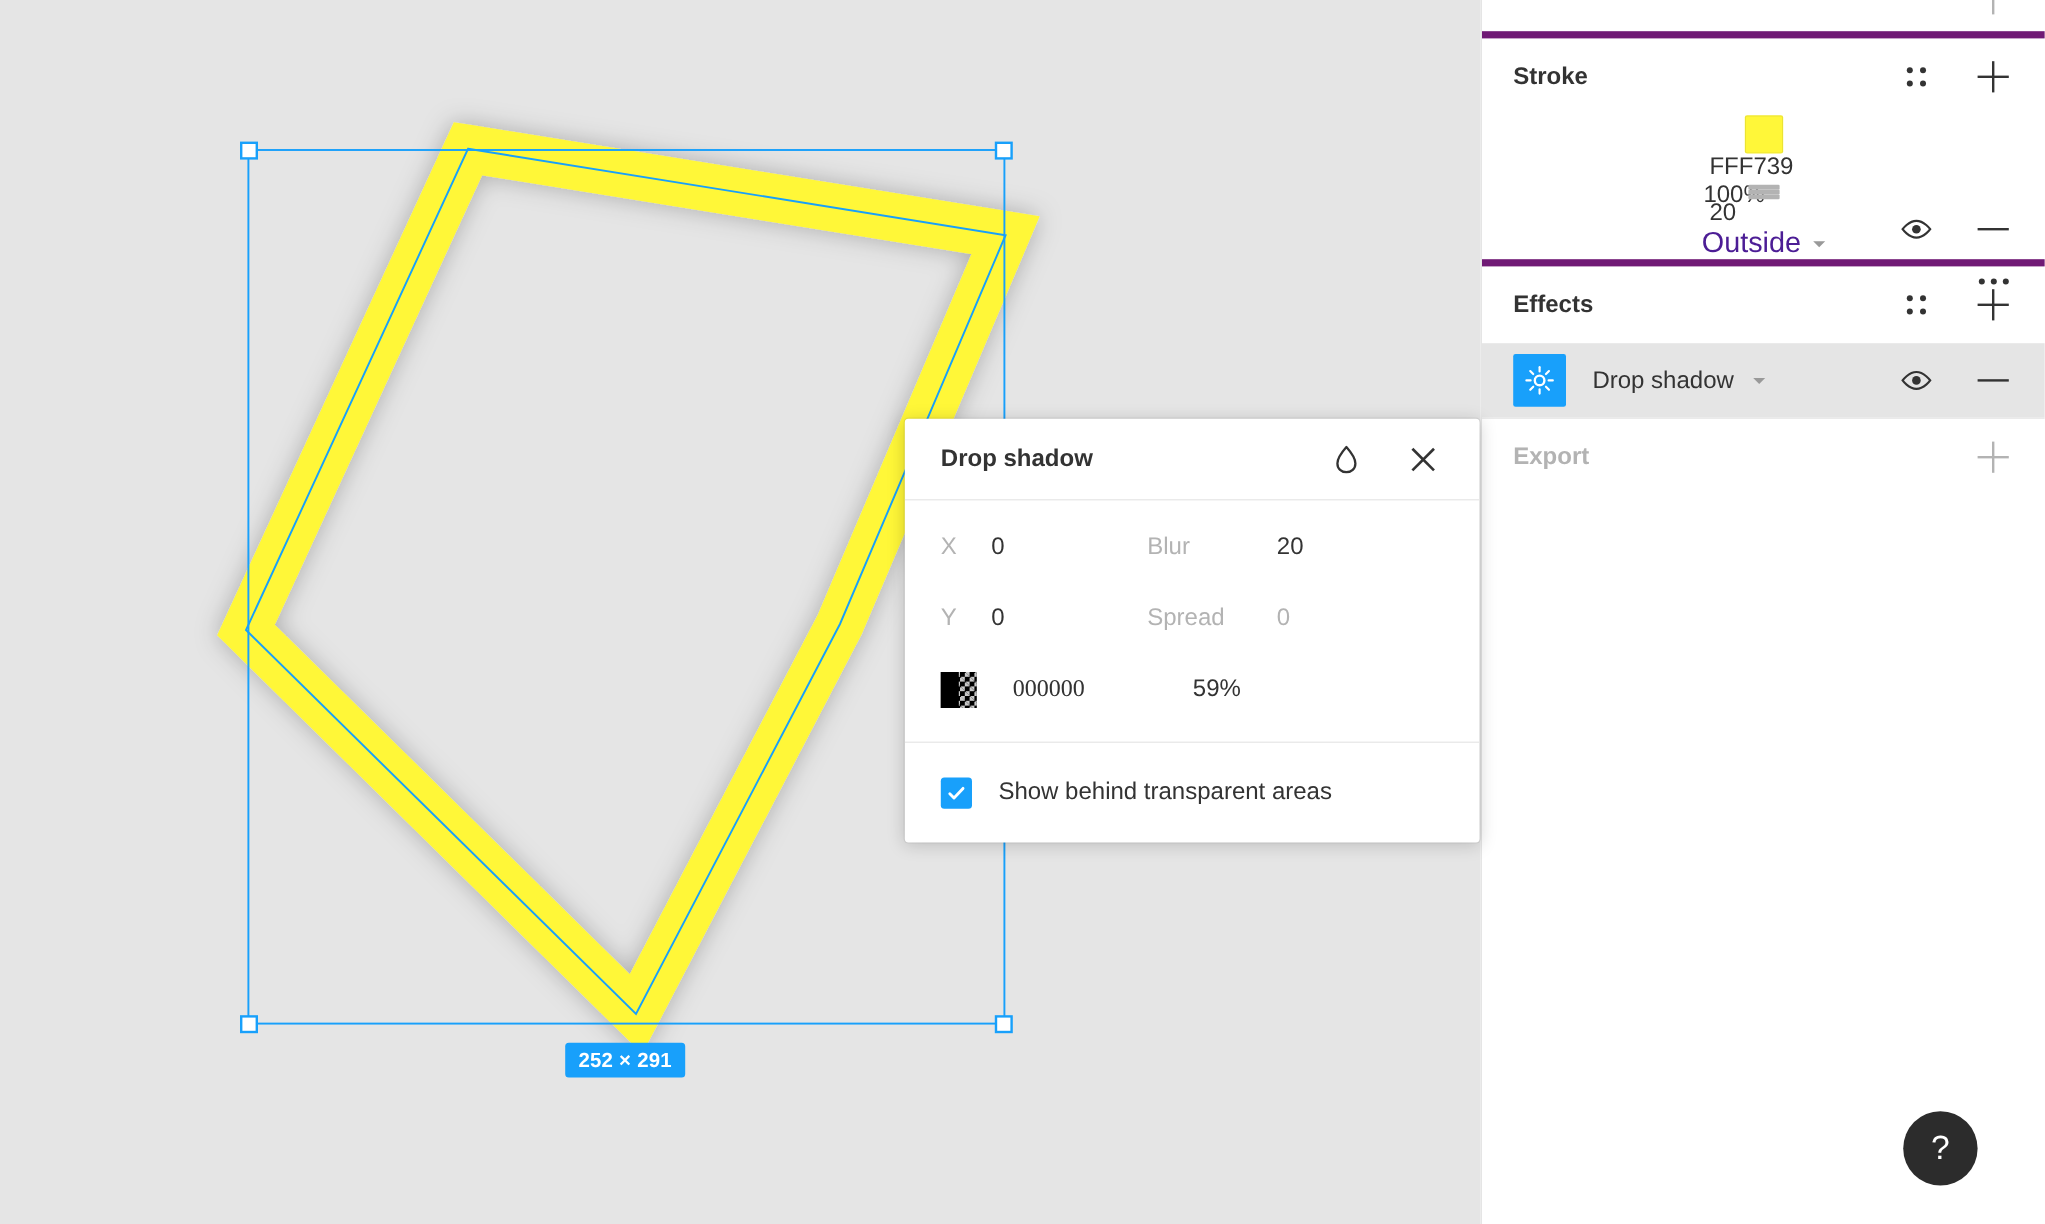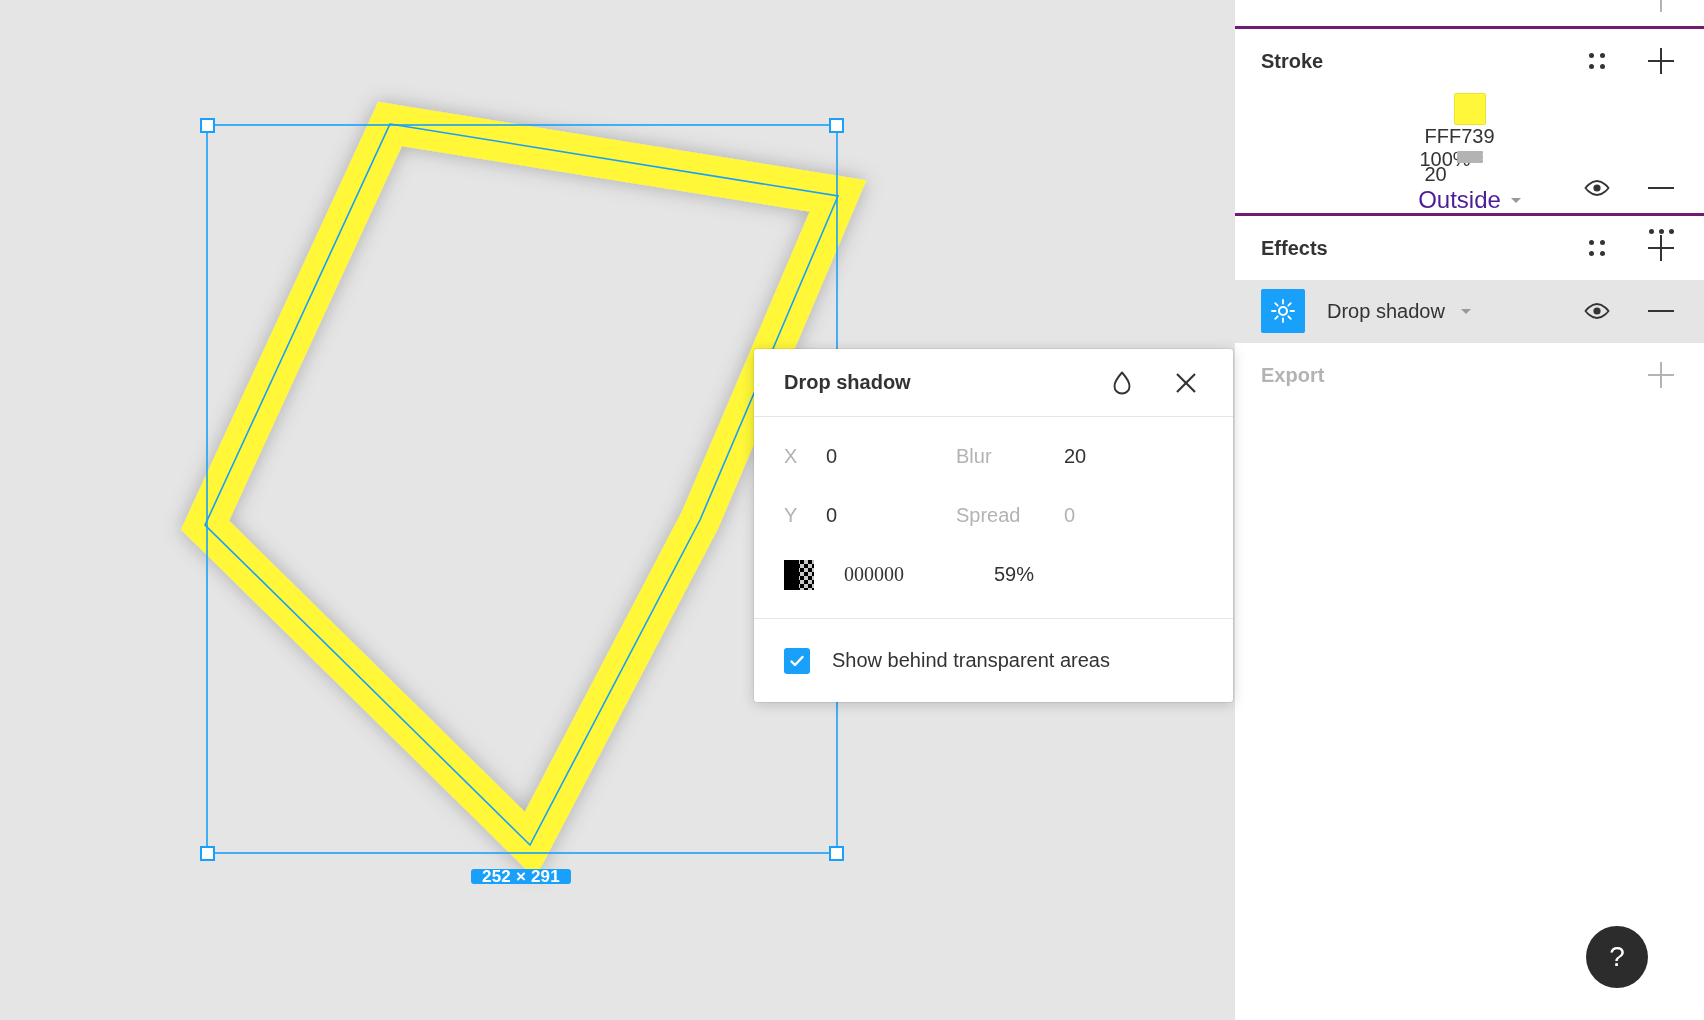--- a/index.html
+++ b/index.html
@@ -20,42 +20,42 @@
     left: 0; top: 0;
     width: 1234px; height: 1020px;
     background: #e5e5e5;
     overflow: hidden;
   }
   .canvas-svg { position: absolute; left: 0; top: 0; }
 
   .dim-badge {
     position: absolute;
     left: 471px; top: 869px;
-    height: 15px;
+    height: 29px;
     padding: 0 11px;
     display: flex; align-items: center; justify-content: center;
     background: #18a0fb;
     color: #ffffff;
     font-size: 17px;
     font-weight: 600;
     border-radius: 3px;
     letter-spacing: 0.2px;
     white-space: nowrap;
   }
 
   
   .right-panel {
     position: absolute;
     left: 1234px; top: 0;
     width: 470px; height: 1020px;
     background: #ffffff;
     border-left: 1px solid #e5e5e5;
   }
   .section {
-    border-bottom: 3px solid #701a75;
+    border-bottom: 6px solid #701a75;
     padding: 0 26px;
   }
   .section.no-border { border-bottom: none; }
 
   .section-head {
     height: 64px;
     display: flex;
     align-items: center;
   }
   .section-title {

